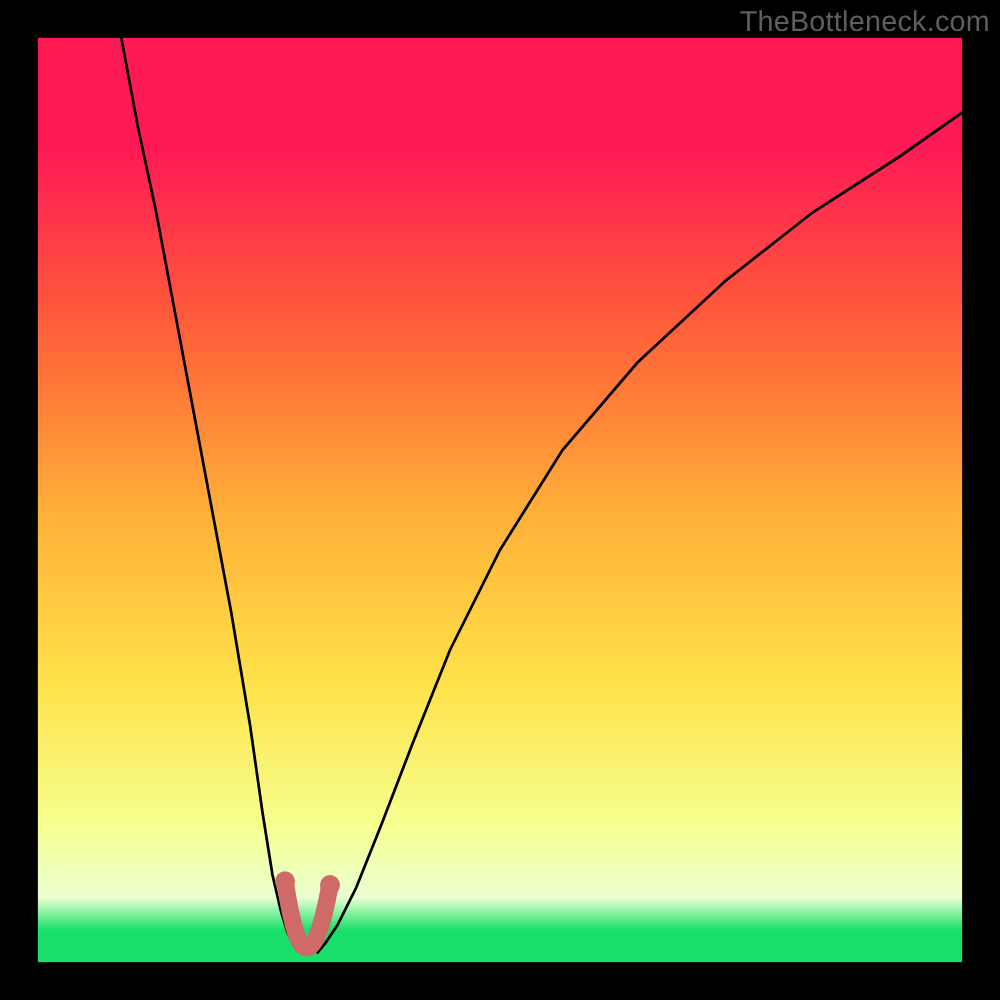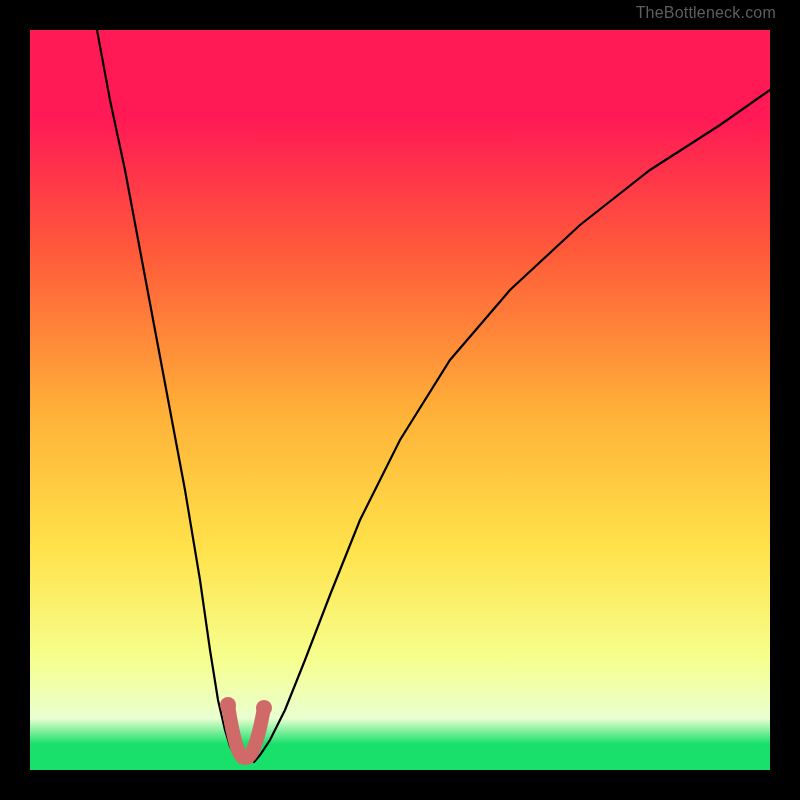--- a/index.html
+++ b/index.html
@@ -13,22 +13,22 @@
   }
   .stage {
     position: relative;
     width: 800px;
     height: 800px;
     background: #000;
   }
   .watermark {
     position: absolute;
     top: 4px;
-    right: 24px;
-    font-size: 16px;
+    right: 8px;
+    font-size: 23px;
     color: #5e5e5e;
     letter-spacing: 0.2px;
     user-select: none;
     z-index: 5;
   }
   .plot {
     position: absolute;
     left: 30px;
     top: 30px;
     width: 740px;

